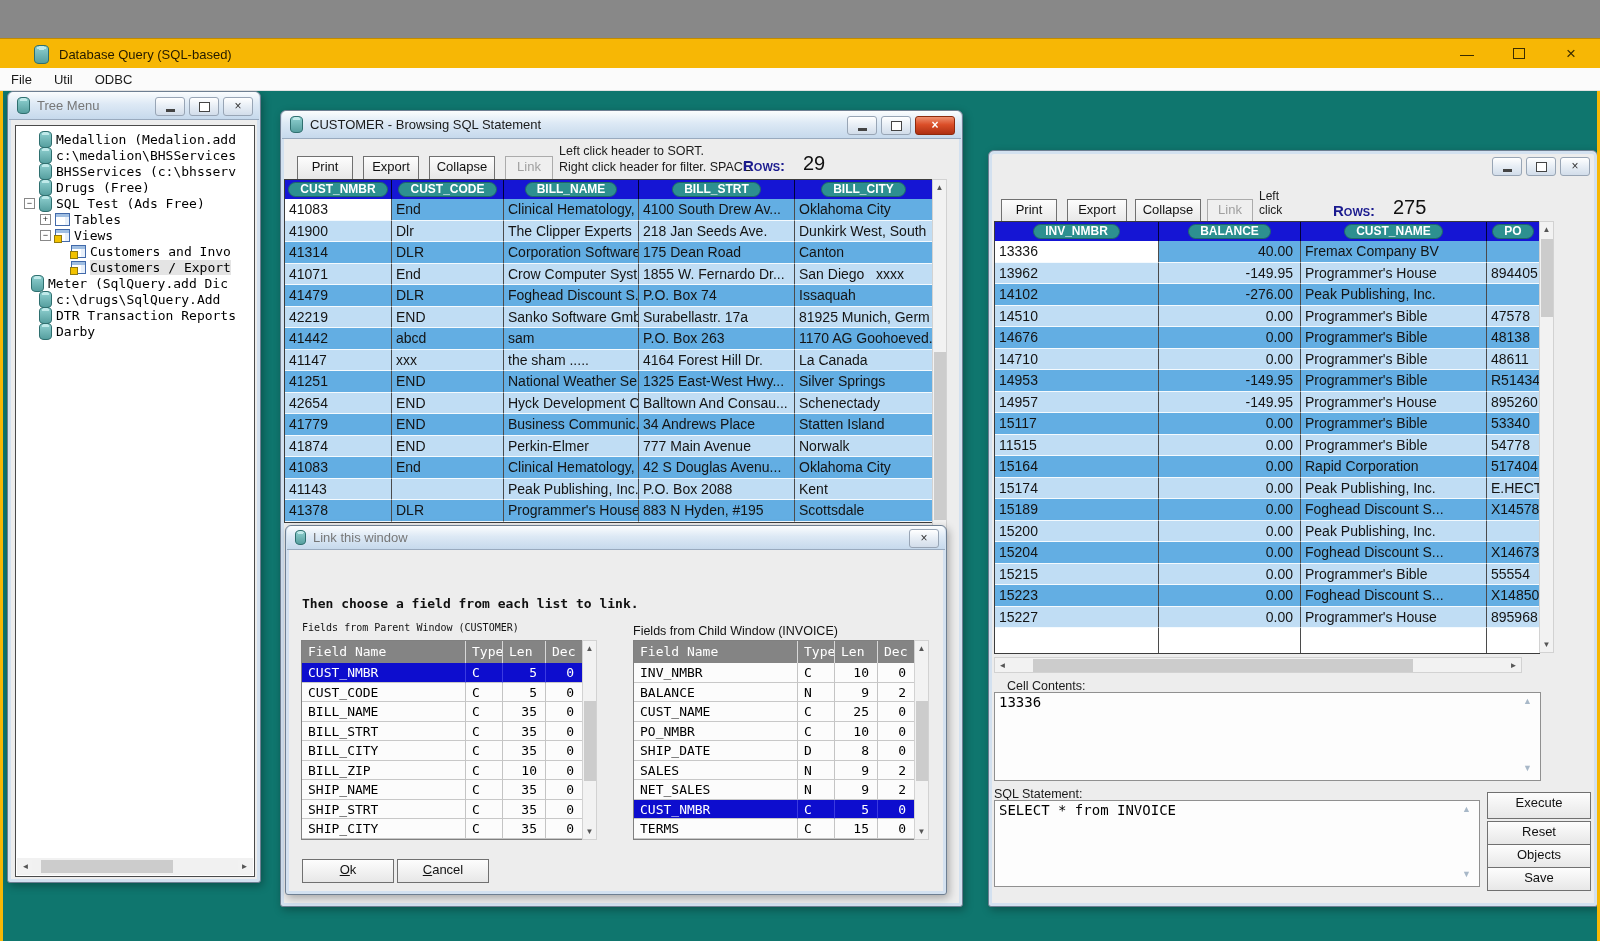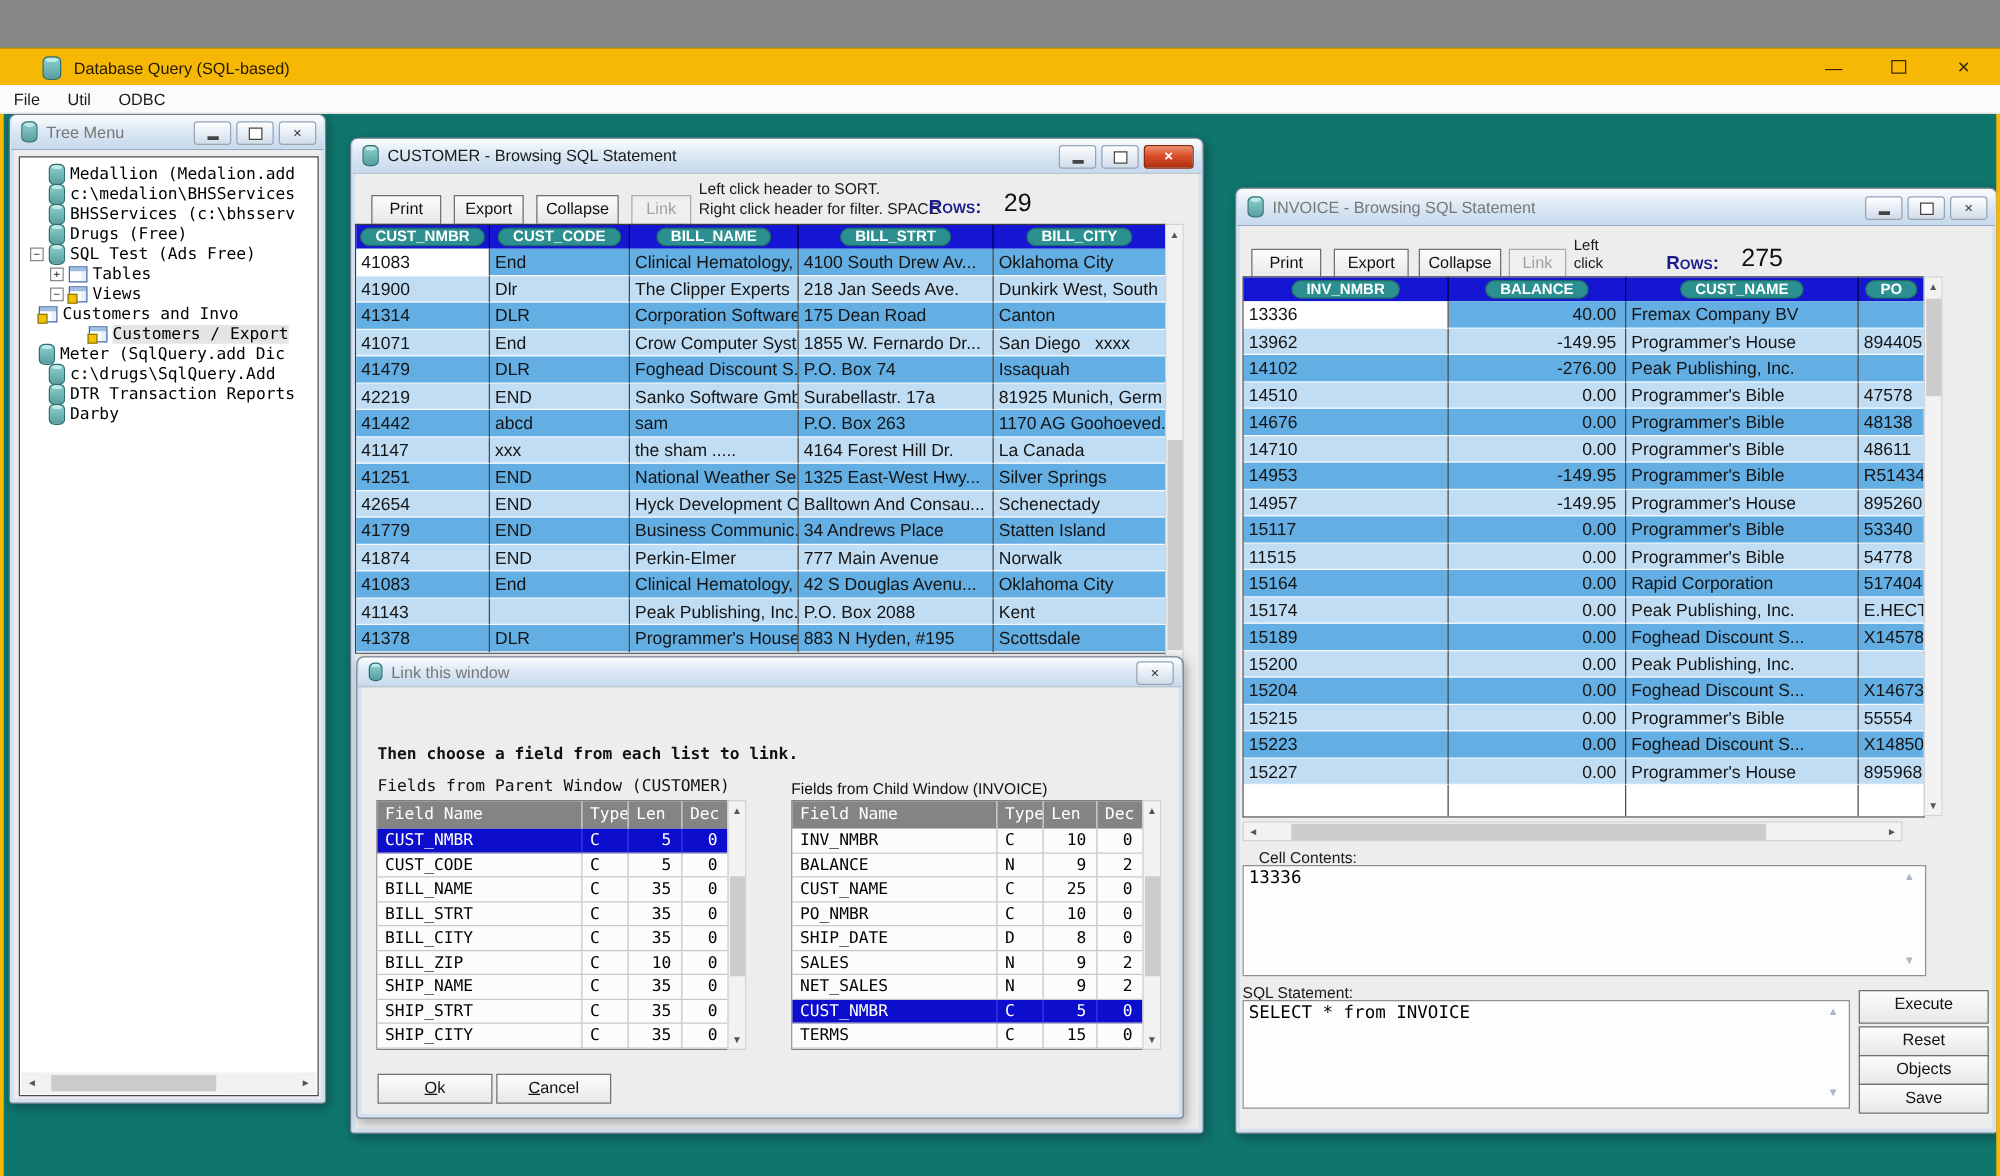--- a/index.html
+++ b/index.html
@@ -96,21 +96,21 @@
   
   .win-customer{left:280px;top:72px;width:681px;height:795px;z-index:4;}
   .win-invoice{left:988px;top:112px;width:608px;height:755px;z-index:5;}
   .iobox{position:absolute;background:#FDFDFD;border:1px solid #909090;font-family:"DejaVu Sans Mono",monospace;
          font-size:14px;color:#000;padding:1px 4px;white-space:pre;}
   .iolabel{position:absolute;font-size:12.5px;color:#1a1a1a;}
   .tiny-arrow{position:absolute;color:#AEBecd;color:#A8B8C8;font-size:9px;}
   
   .win-link{left:285px;top:487px;width:660px;height:368px;z-index:6;}
   .link-instr{position:absolute;font-family:"DejaVu Sans Mono",monospace;font-weight:bold;font-size:13px;color:#111;line-height:16px;white-space:pre;}
-  .flds-label-mono{position:absolute;font-family:"DejaVu Sans Mono",monospace;font-size:13px;color:#111;white-space:nowrap;}
+  .flds-label-mono{position:absolute;font-family:"DejaVu Sans Mono",monospace;font-size:10px;color:#111;white-space:nowrap;}
   .flds-label-sans{position:absolute;font-size:12.5px;color:#111;white-space:nowrap;}
   .field-header{display:flex;background:#848484;height:22px;}
   .field-header .hcell{color:#fff;font-family:"DejaVu Sans Mono",monospace;font-size:13px;line-height:22px;
         padding-left:6px;border-right:1px solid #D8D8D8;box-sizing:border-box;overflow:hidden;}
   .fields .grow{height:19.5px;background:#FCFCFC;}
   .fields .gcell{font-family:"DejaVu Sans Mono",monospace;font-size:13px;line-height:19px;color:#000;
         border-right:1px solid #C4C4C4;border-bottom:1px solid #C8C8C8;box-sizing:border-box;
         padding-left:6px;white-space:pre;overflow:hidden;}
   .flds .c0{width:164px}.flds .c1{width:37px}.flds .c2{width:43px}.flds .c3{width:36px;border-right:none}
   .flds .gcell.c2,.flds .gcell.c3{text-align:right;padding-right:8px;padding-left:0;}
@@ -187,21 +187,21 @@
           <div class="tree-item" style="padding-left: 24px;">
             <span class="expander">+</span>
             <span class="ticon table-icon"></span>
             <span class="tlabel">Tables</span>
           </div>
           <div class="tree-item" style="padding-left: 24px;">
             <span class="expander">−</span>
             <span class="ticon view-icon"></span>
             <span class="tlabel">Views</span>
           </div>
-          <div class="tree-item" style="">
+          <div class="tree-item" style="padding-left: 40px;">
             <span class="expander-spacer"></span>
             <span class="ticon view-icon"></span>
             <span class="tlabel">Customers and Invo</span>
           </div>
           <div class="tree-item selected" style="padding-left: 40px;">
             <span class="expander-spacer"></span>
             <span class="ticon view-icon"></span>
             <span class="tlabel">Customers / Export</span>
           </div>
           <div class="tree-item" style="padding-left: 0;">
@@ -384,24 +384,20 @@
           </div>
         </div>
     </div>
     <div class="sb-v" style="left:651px;top:68px;height:400px">
       <span class="sb-btn" style="top:1px;left:0">▲</span>
       <span class="sb-thumb-v" style="top:172px;height:168px"></span>
     </div>
   </div>
 
   <div class="win win-invoice">
-    <div class="win-titlebar" style="height:29px">
-      <span class="db-cyl"></span>
-      <span class="win-title">INVOICE - Browsing SQL Statement</span>
-    </div>
     <div class="win-btns" style="top:6px">
       <span class="wbtn">
           <span class="mingl"></span>
         </span>
       <span class="wbtn">
           <span class="maxgl"></span>
         </span>
       <span class="wbtn">×</span>
     </div>
     <div class="pbtn" style="left:12px;top:48px;width:54px">Print</div>

